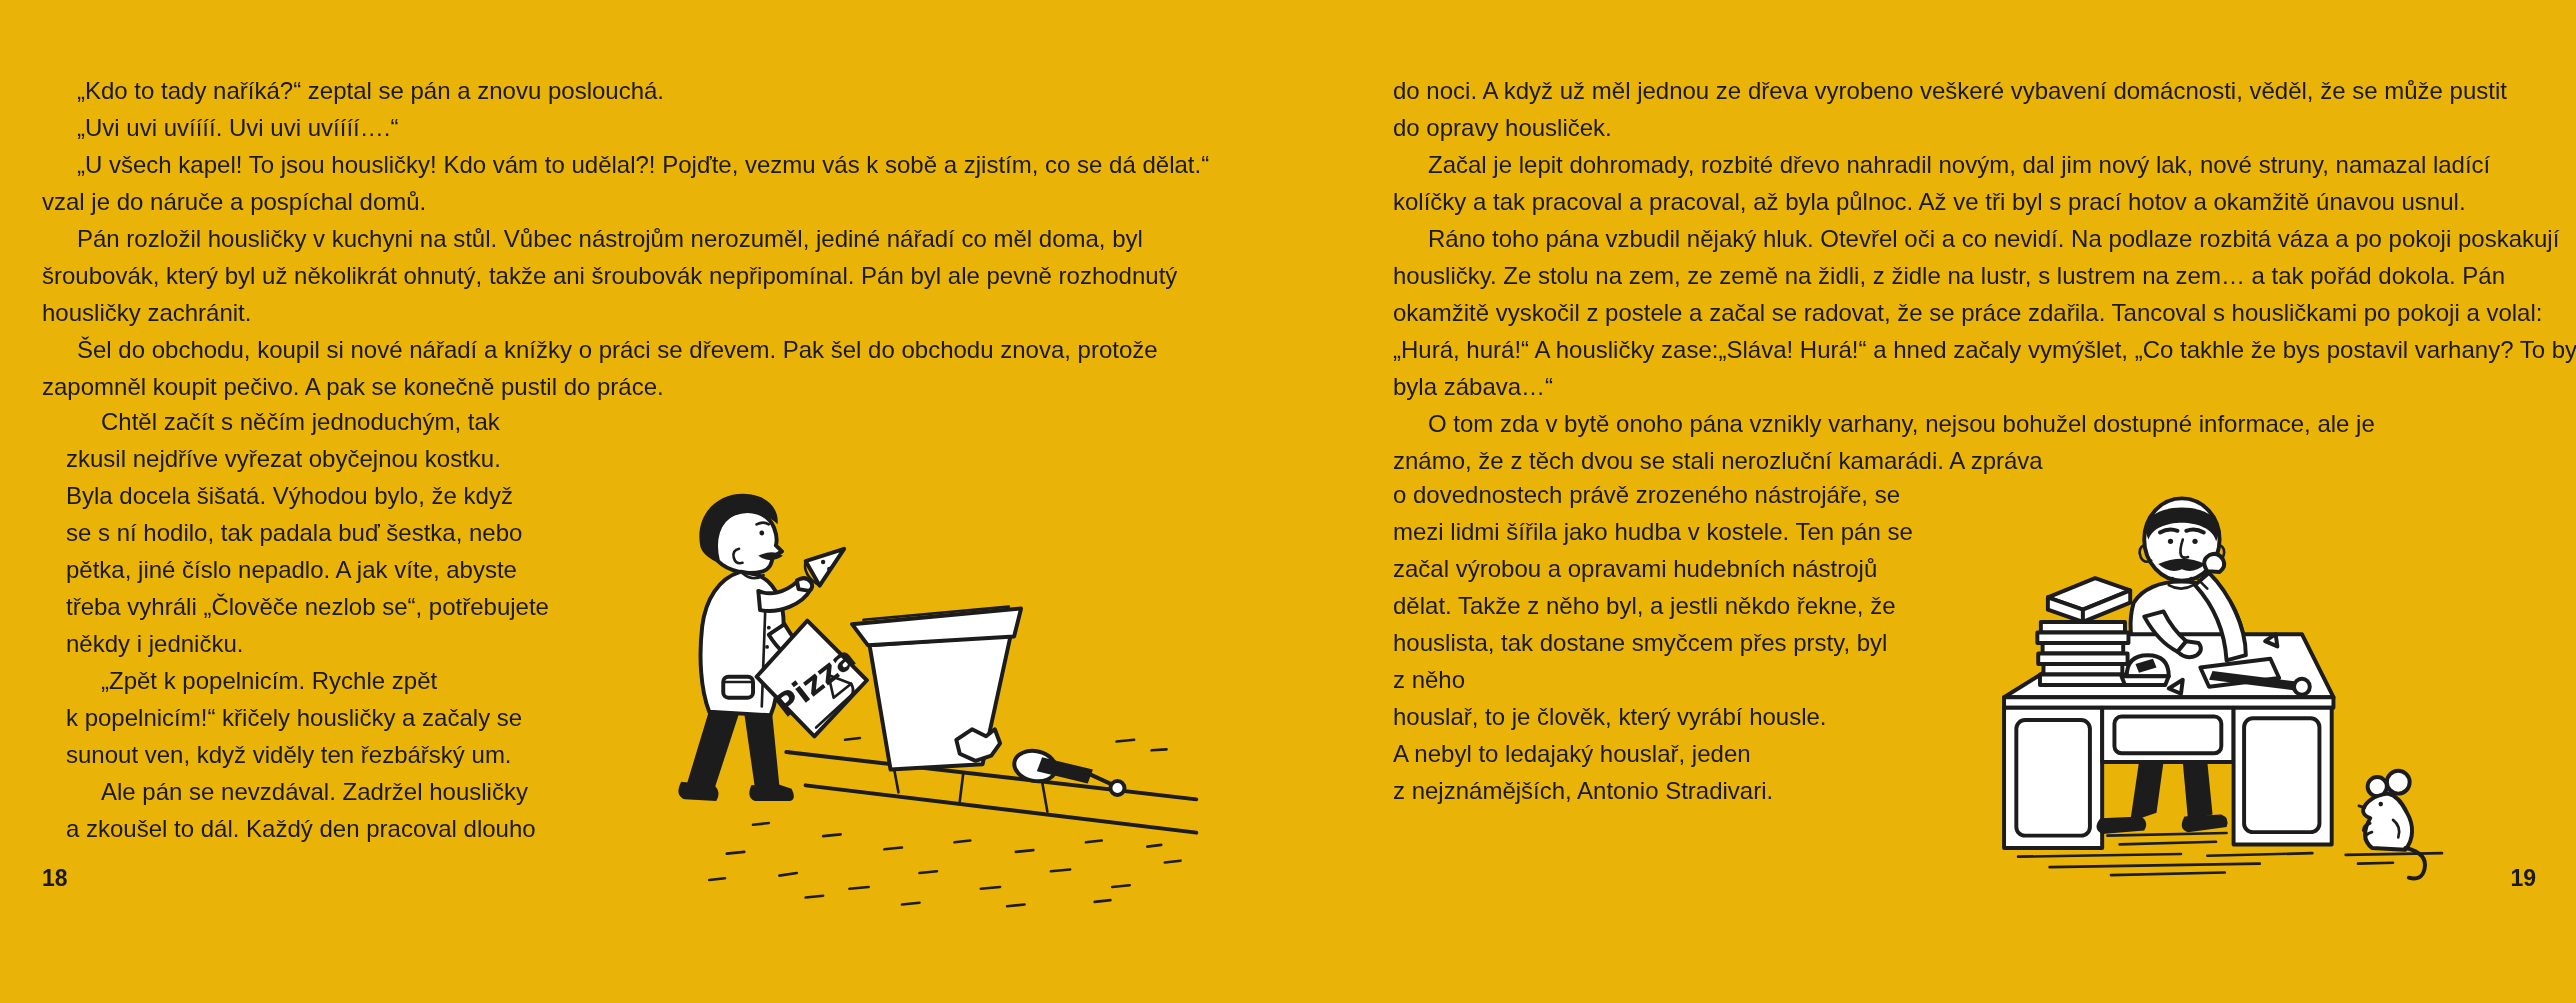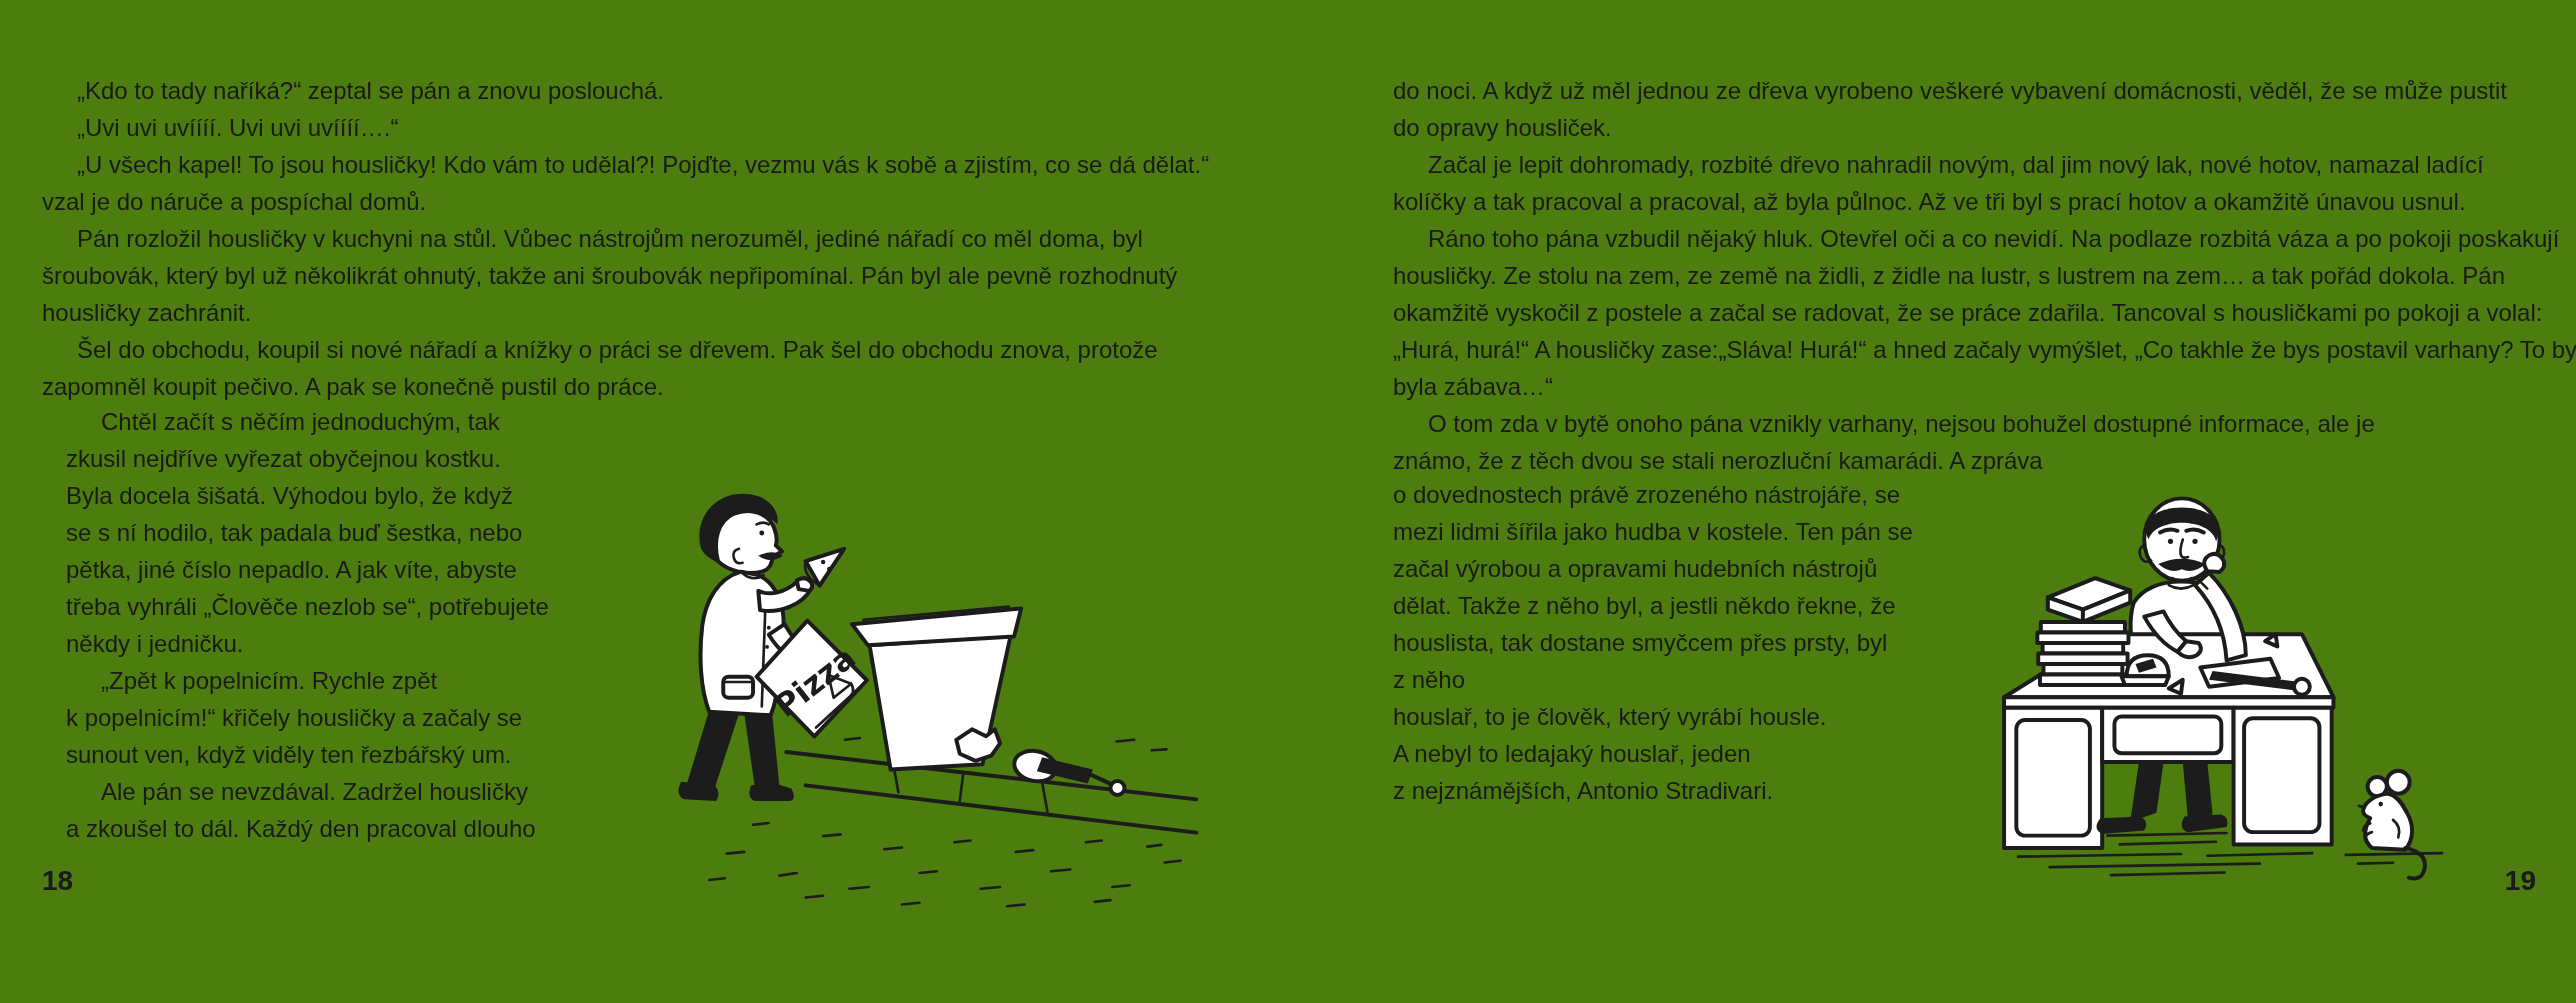--- a/index.html
+++ b/index.html
@@ -1,32 +1,32 @@
 <!DOCTYPE html>
 <html style="font-size:14px"><head>
 <meta charset="utf-8">
 <style>
   html,body{margin:0;padding:0;}
   body{
     width:2576px;height:1004px;background:#ffffff;position:relative;overflow:hidden;
     font-family:"Liberation Sans","DejaVu Sans",sans-serif;color:#1a1a1a;
   }
   .top-edge{position:absolute;left:0;top:0;width:2576px;height:3.5px;background:#000;}
-  .page{position:absolute;top:0;height:1004px;background:#4d7c0f;}
+  .page{position:absolute;top:0;height:1004px;background:#eab308;}
   .page.left{left:0;width:1288px;}
   .page.right{left:1288px;width:1288px;}
   .textcol{position:absolute;font-size:24px;line-height:37px;white-space:nowrap;}
   .textcol .line{height:37px;}
   .textcol .line.indent{padding-left:35px;}
   .left .textcol{left:42px;}
   .right .textcol{left:105px;}
   .textcol.full{top:72px;}
   .left .textcol.narrow{top:403px;margin-left:24px;}
   .right .textcol.narrow{top:476px;}
-  .pagenum{position:absolute;top:865px;font-size:28px;font-weight:700;}
+  .pagenum{position:absolute;top:865px;font-size:23px;font-weight:700;}
   .pagenum.num-left{left:42px;}
   .pagenum.num-right{right:40px;text-align:right;}
   .illus{position:absolute;}
   .illus.illus-left{left:674px;top:477px;}
   .illus.illus-right{left:709px;top:487px;}
   svg .ln{stroke:#1c1c1c;stroke-width:4.5;fill:none;stroke-linecap:round;stroke-linejoin:round;}
   svg .wh{stroke:#1c1c1c;stroke-width:4.5;fill:#ffffff;stroke-linecap:round;stroke-linejoin:round;}
   svg .bk{fill:#1c1c1c;stroke:none;}
   svg .thin{stroke-width:3;}
   svg text{fill:#1c1c1c;font-family:"DejaVu Sans",sans-serif;font-weight:600;}
@@ -150,21 +150,21 @@
     </g>
   </svg>
 
   <div class="pagenum num-left">18</div>
 </div>
 
 <div class="page right">
   <div class="textcol full">
       <div class="line">do noci. A když už měl jednou ze dřeva vyrobeno veškeré vybavení domácnosti, věděl, že se může pustit</div>
       <div class="line">do opravy housliček.</div>
-      <div class="line indent">Začal je lepit dohromady, rozbité dřevo nahradil novým, dal jim nový lak, nové hotov, namazal ladící</div>
+      <div class="line indent">Začal je lepit dohromady, rozbité dřevo nahradil novým, dal jim nový lak, nové struny, namazal ladící</div>
       <div class="line">kolíčky a tak pracoval a pracoval, až byla půlnoc. Až ve tři byl s prací hotov a okamžitě únavou usnul.</div>
       <div class="line indent">Ráno toho pána vzbudil nějaký hluk. Otevřel oči a co nevidí. Na podlaze rozbitá váza a po pokoji poskakují</div>
       <div class="line">housličky. Ze stolu na zem, ze země na židli, z židle na lustr, s lustrem na zem… a tak pořád dokola. Pán</div>
       <div class="line">okamžitě vyskočil z postele a začal se radovat, že se práce zdařila. Tancoval s housličkami po pokoji a volal:</div>
       <div class="line">„Hurá, hurá!“ A housličky zase:„Sláva! Hurá!“ a hned začaly vymýšlet, „Co takhle že bys postavil varhany? To by</div>
       <div class="line">byla zábava…“</div>
       <div class="line indent">O tom zda v bytě onoho pána vznikly varhany, nejsou bohužel dostupné informace, ale je</div>
       <div class="line">známo, že z těch dvou se stali nerozluční kamarádi. A zpráva</div>
     </div>
   <div class="textcol narrow">

